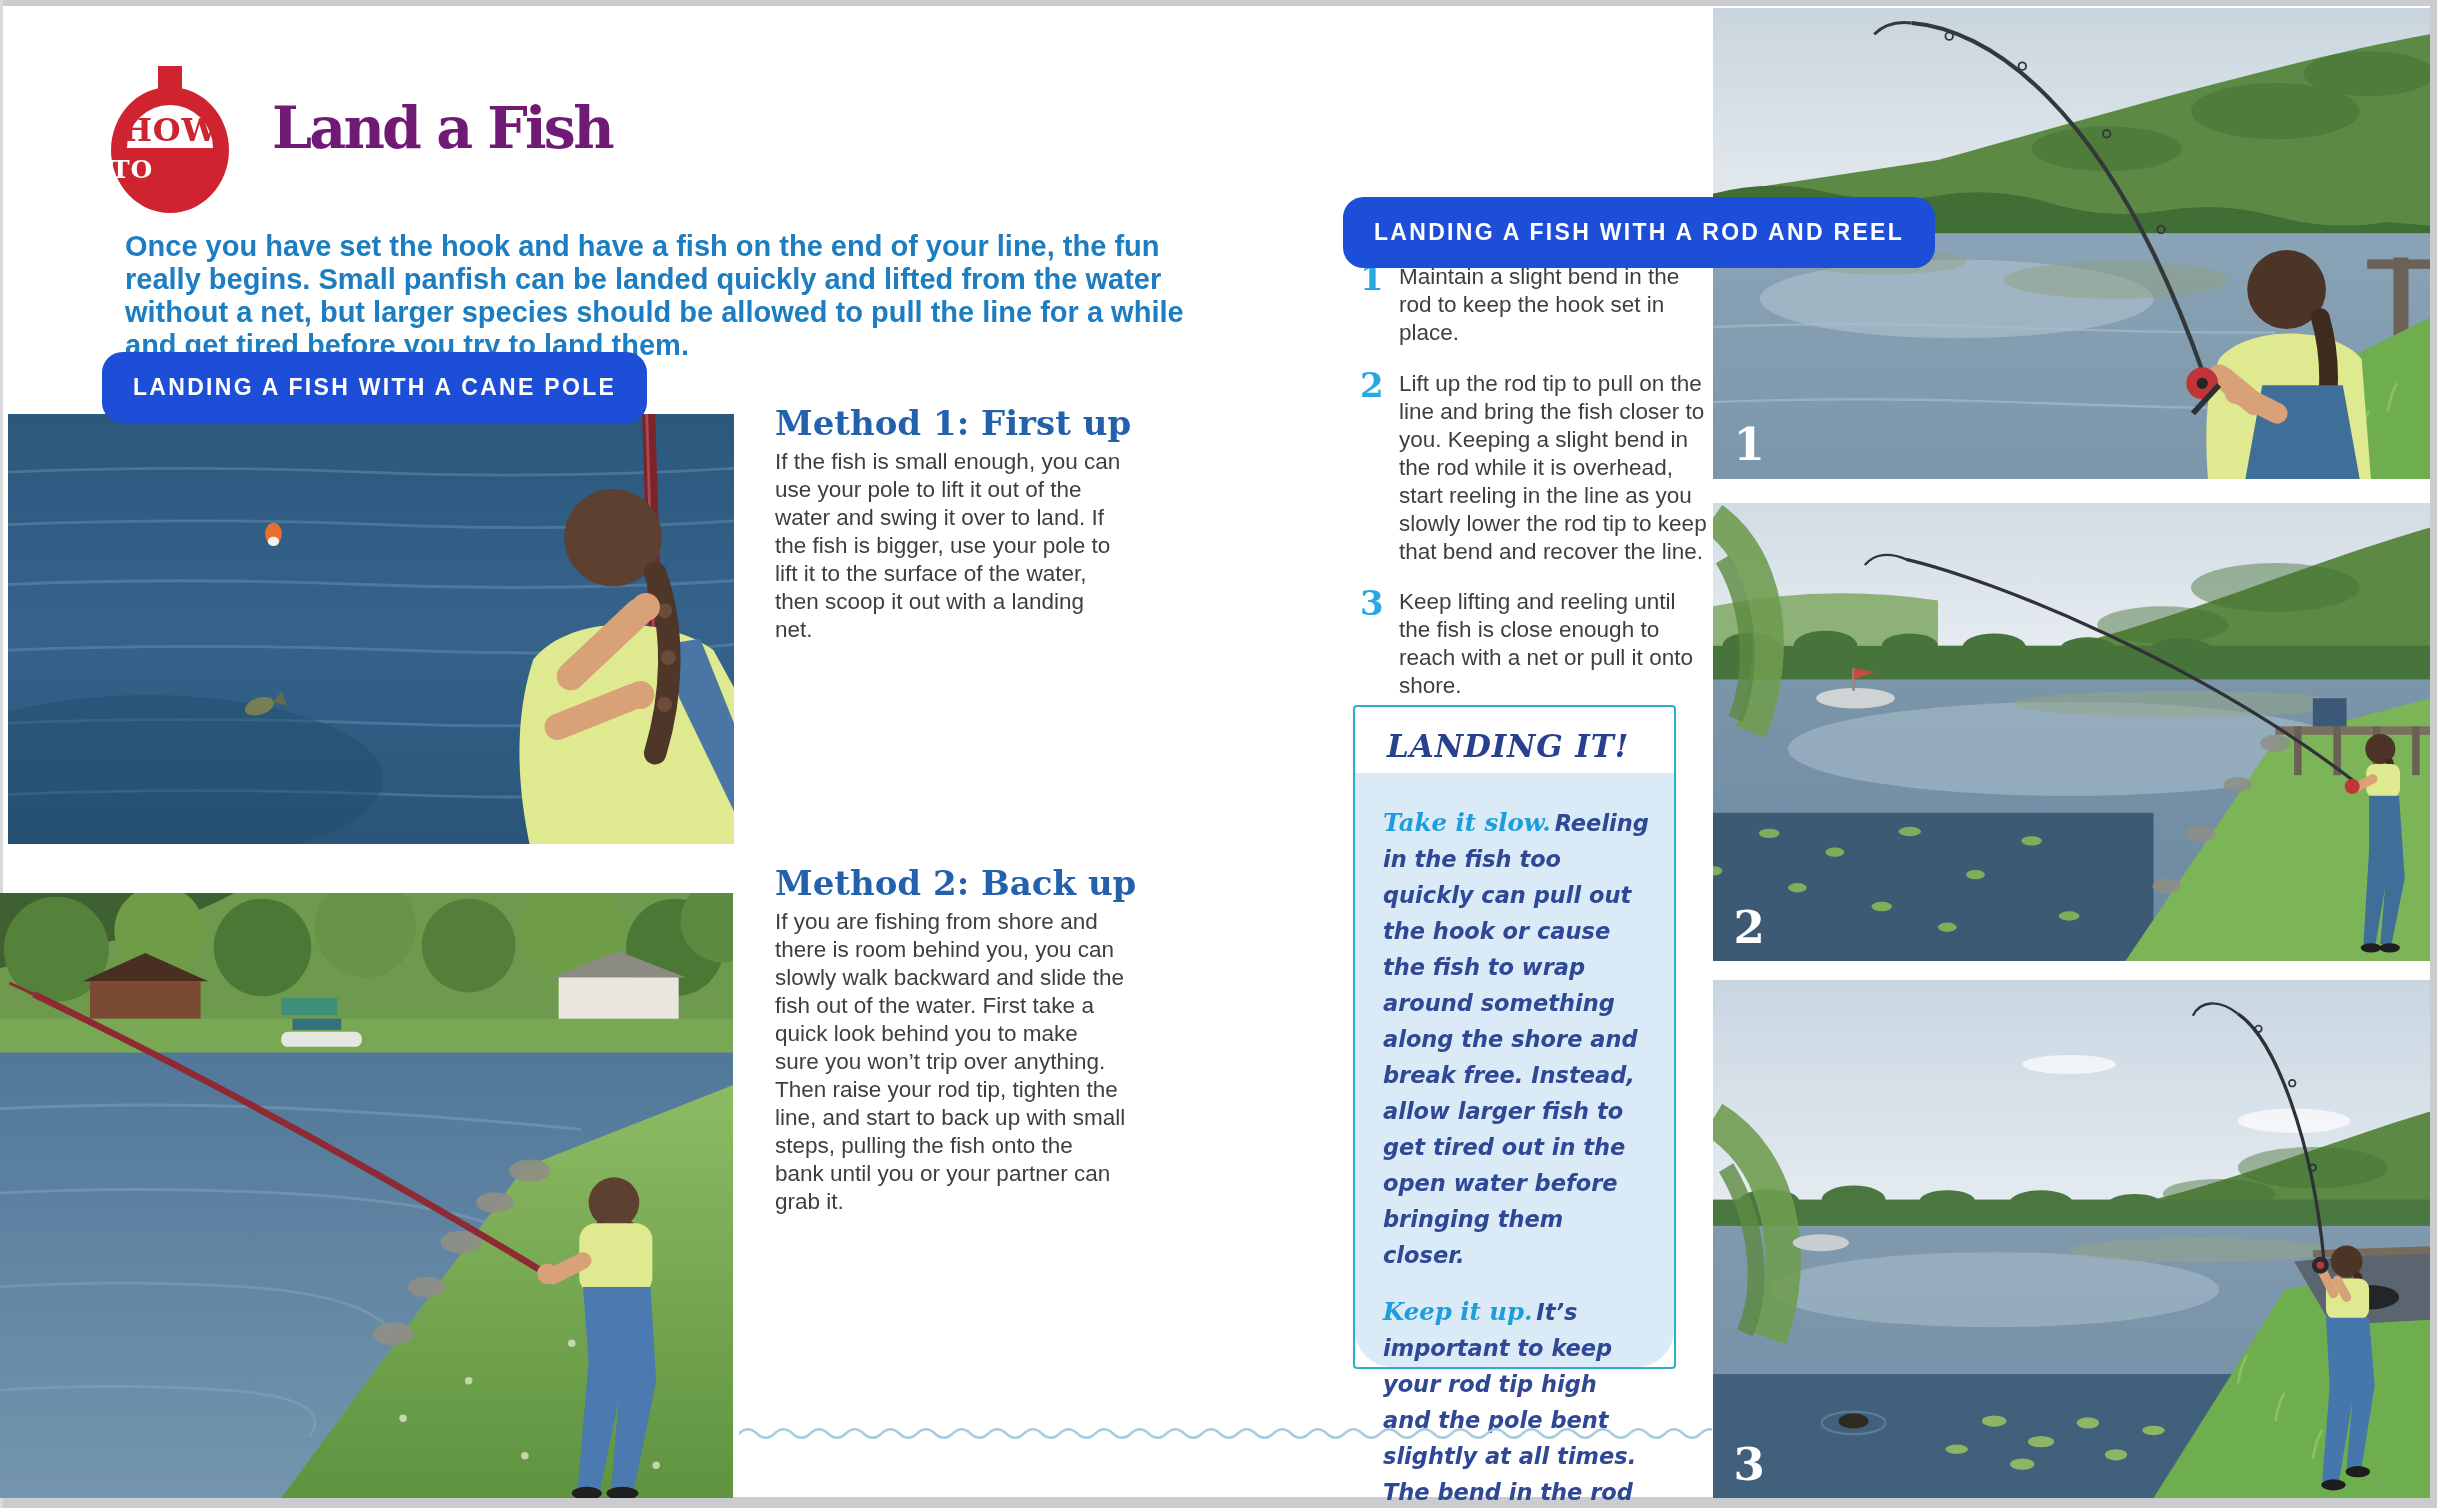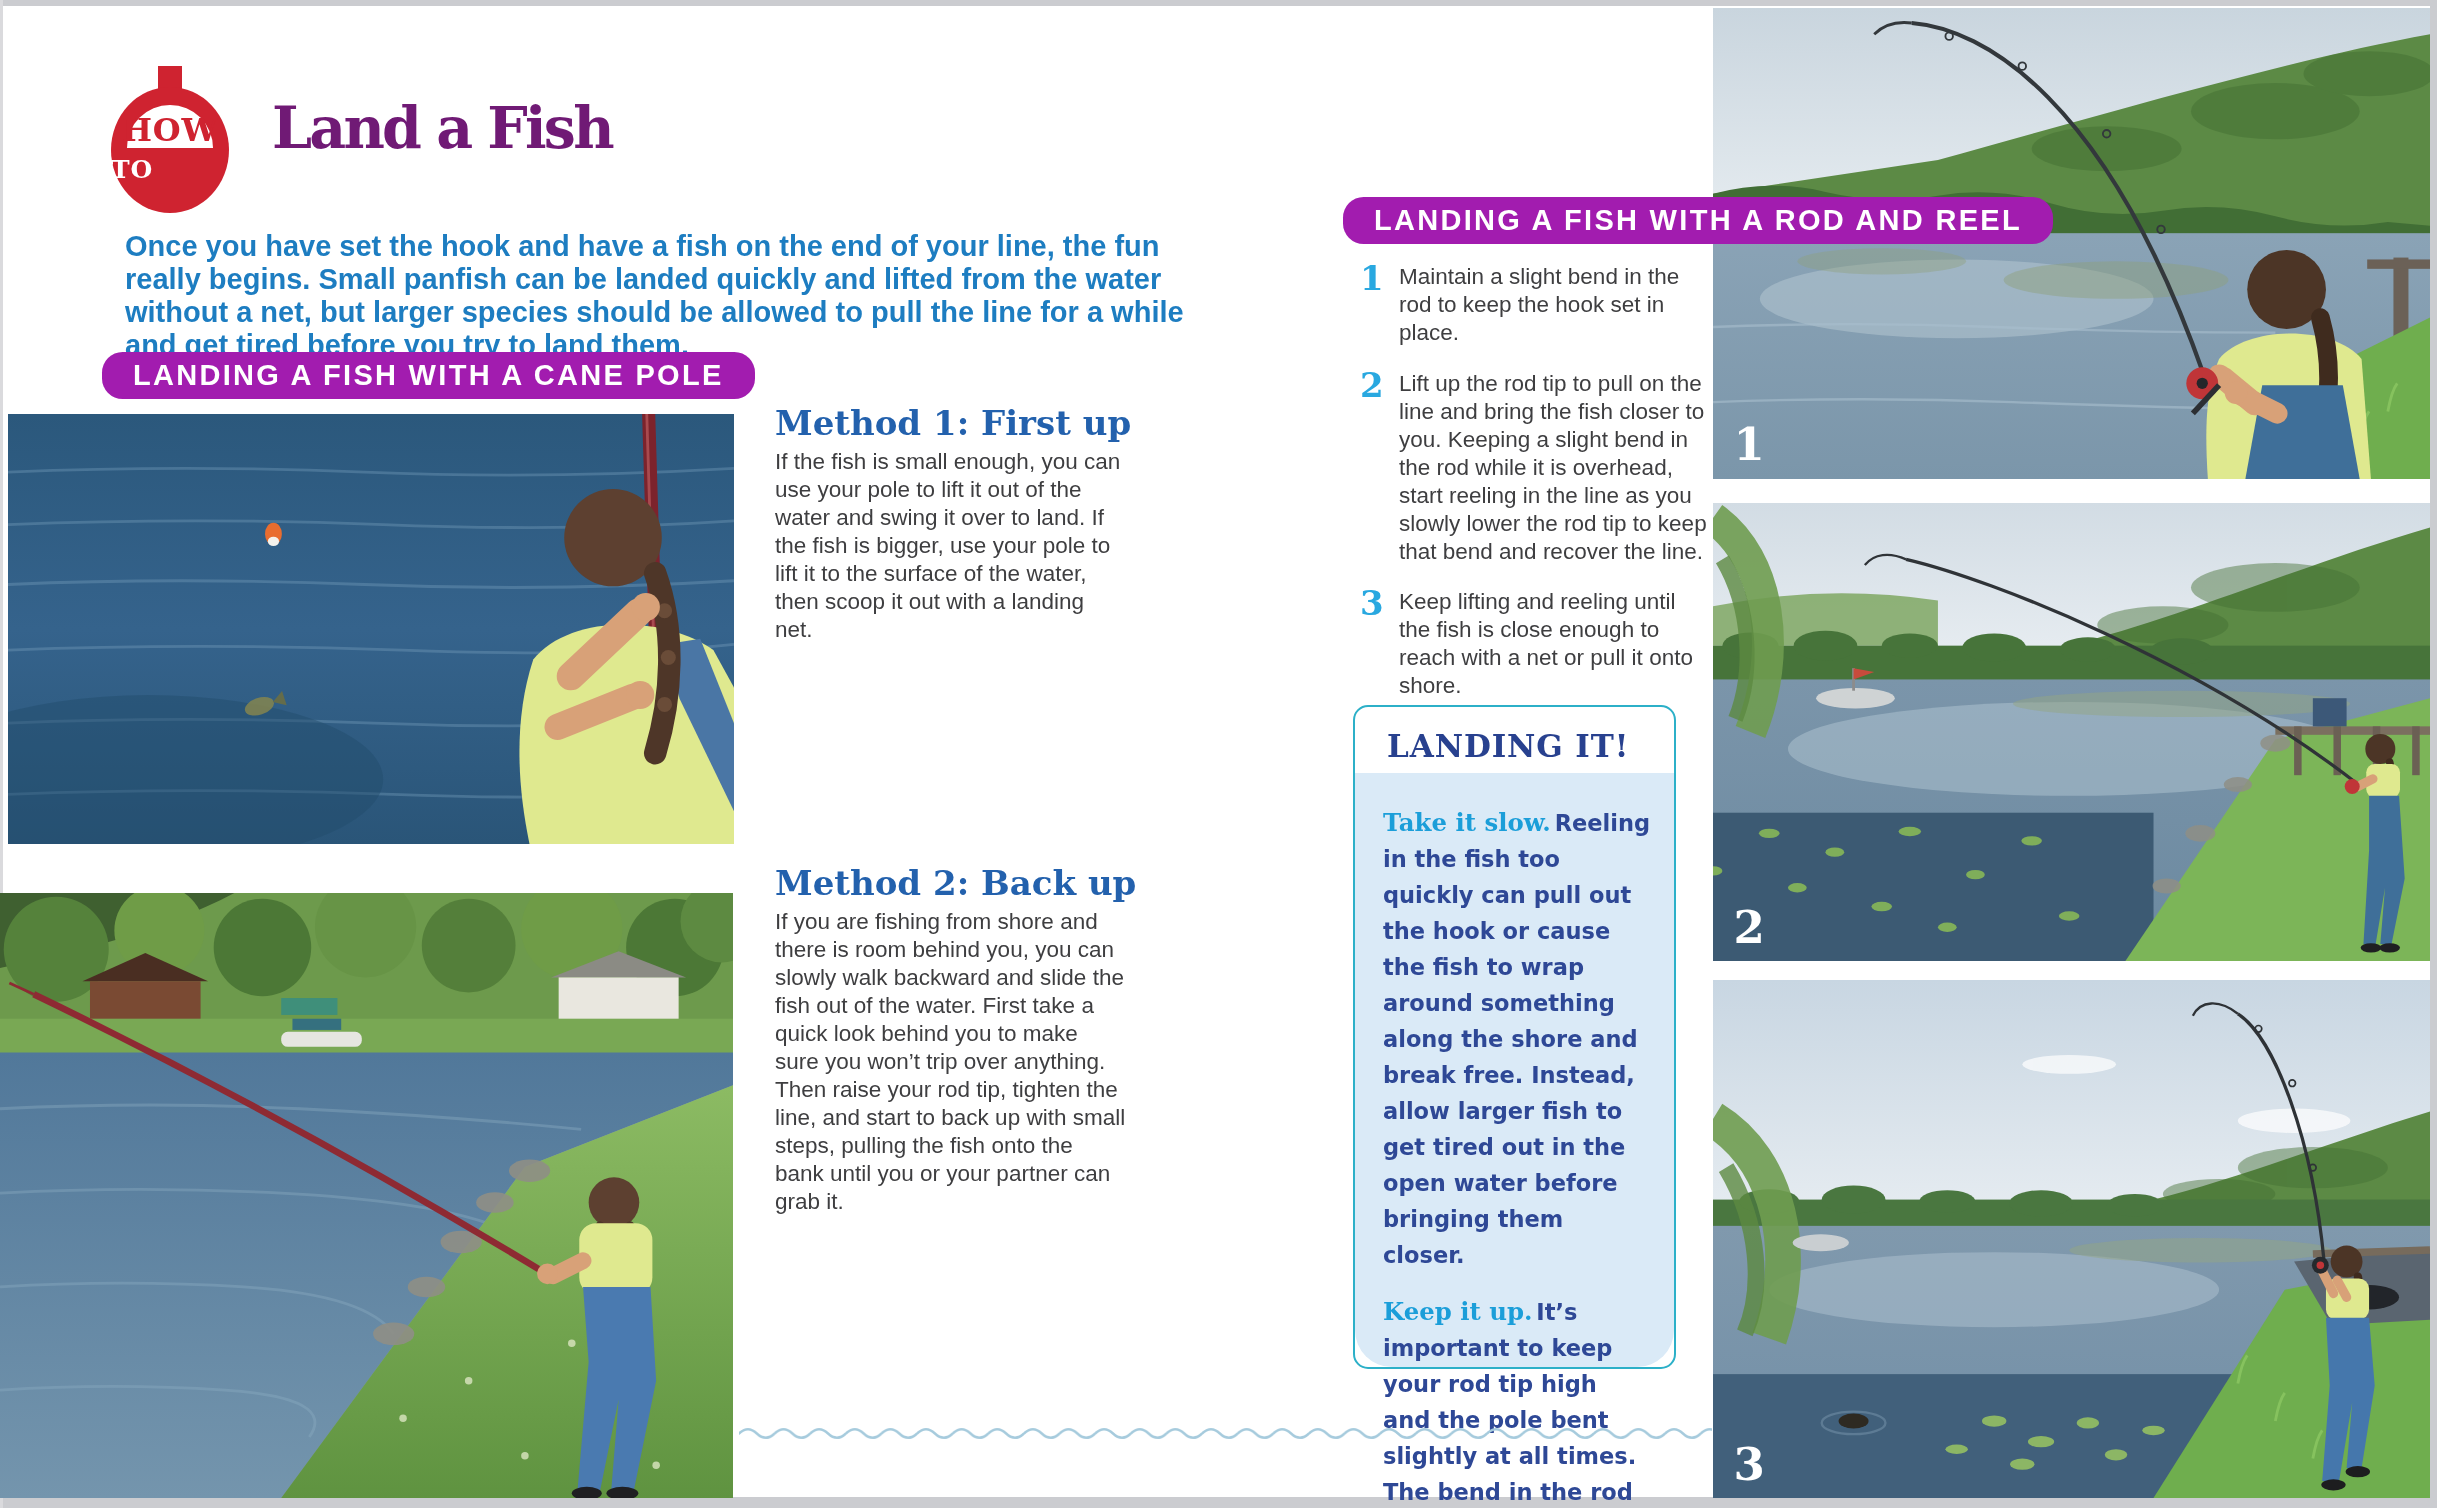--- a/index.html
+++ b/index.html
@@ -13,39 +13,39 @@
   .bobber .ball{position:absolute;left:0;top:20.6px;width:118px;height:126px;background:#cf2330;border-radius:50%;}
   .bobber .band{position:absolute;left:16px;top:39px;width:86px;height:43px;background:#ffffff;border-radius:86px 86px 0 0;}
   .bobber .how{position:absolute;left:0;top:45px;width:118px;text-align:center;
       font-family:"DejaVu Serif",serif;font-weight:bold;font-size:32px;color:#cf2330;letter-spacing:0.9px;}
   .bobber .to{position:absolute;left:0;top:89px;width:118px;
       font-family:"DejaVu Serif",serif;font-weight:bold;font-size:25px;color:#ffffff;letter-spacing:0.9px;}
   .title{position:absolute;left:272px;top:94px;font-family:"DejaVu Serif",serif;font-weight:bold;
       font-size:57px;color:#701a75;letter-spacing:-2.8px;white-space:nowrap;}
   .intro{position:absolute;left:125px;top:230px;width:1092px;font-size:29px;font-weight:bold;
       color:#1d7dc1;line-height:33px;}
-  .badge{position:absolute;height:39px;background:#a21caf;color:#ffffff;border-radius:20.6px;
-      display:flex;align-items:center;padding:4px 31px;font-size:29px;font-weight:bold;
+  .badge{position:absolute;height:39px;background:#1d4ed8;color:#ffffff;border-radius:20.6px;
+      display:flex;align-items:center;padding:16px 31px;font-size:23px;font-weight:bold;
       letter-spacing:2.3px;white-space:nowrap;z-index:6;}
   .m-head{position:absolute;font-family:"DejaVu Serif",serif;font-weight:bold;font-size:34px;
       color:#2361ad;white-space:nowrap;}
   .m-body{position:absolute;width:351px;font-size:22.5px;line-height:28px;color:#3e3e40;}
   .photo{position:absolute;overflow:hidden;background:#7d98ac;}
   .photo svg{display:block;width:100%;height:100%;}
   .ph-label{position:absolute;left:20.6px;bottom:11.3px;font-family:"DejaVu Serif",serif;font-weight:bold;
       font-size:45px;color:#ffffff;z-index:4;line-height:1;}
   
   .steps{position:absolute;left:1360px;top:263px;width:349px;}
   .step{display:flex;margin-bottom:22.5px;}
   .step .num{width:39px;flex:0 0 39px;font-family:"DejaVu Serif",serif;font-weight:bold;
       font-size:34px;color:#29a8e0;line-height:30px;}
   .step .txt{font-size:22.5px;line-height:28px;color:#3e3e40;}
   
   .callout{position:absolute;left:1353px;top:705px;width:323px;height:664px;background:#ffffff;
-      border:2.8px solid #2cb0c8;border-radius:15px;box-sizing:border-box;}
+      border:2.8px solid #2cb0c8;border-radius:4px;box-sizing:border-box;font-style:italic;}
   .callout .hd{position:absolute;left:32px;top:20.6px;font-family:"DejaVu Serif",serif;font-weight:bold;
       font-size:31px;color:#28418f;letter-spacing:0.9px;}
   .callout .bd{position:absolute;left:0;right:0;top:66px;bottom:0;background:#daeaf7;
       border-radius:0 0 37px 37px;padding:32px 22.5px 0 28px;box-sizing:border-box;}
   .tip{font-family:"DejaVu Sans",sans-serif;font-weight:bold;font-size:22.5px;line-height:36px;
       color:#2e4896;margin:0 0 20.6px 0;}
   .tip .lead{font-family:"DejaVu Serif",serif;font-weight:bold;font-size:24.4px;color:#1b9ed9;
       padding-right:3.8px;}
   .wave{position:absolute;left:739px;top:1425px;z-index:2;}
 </style>

